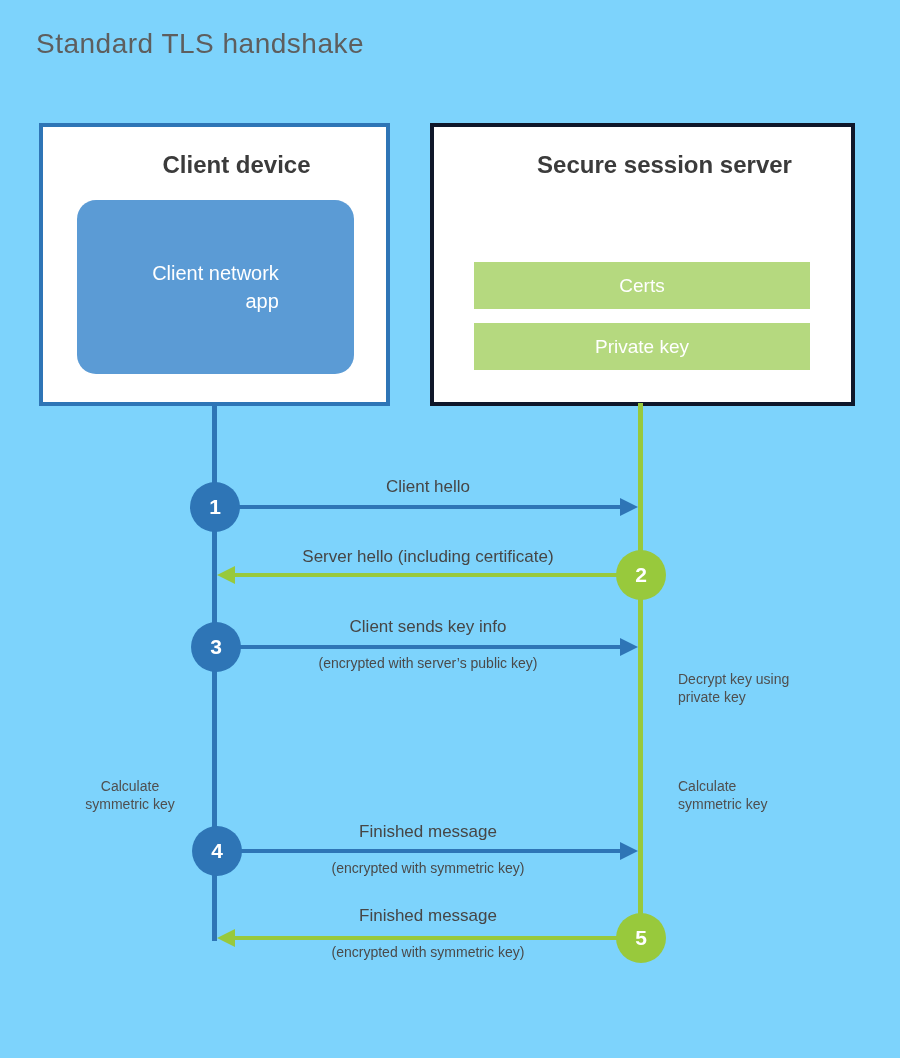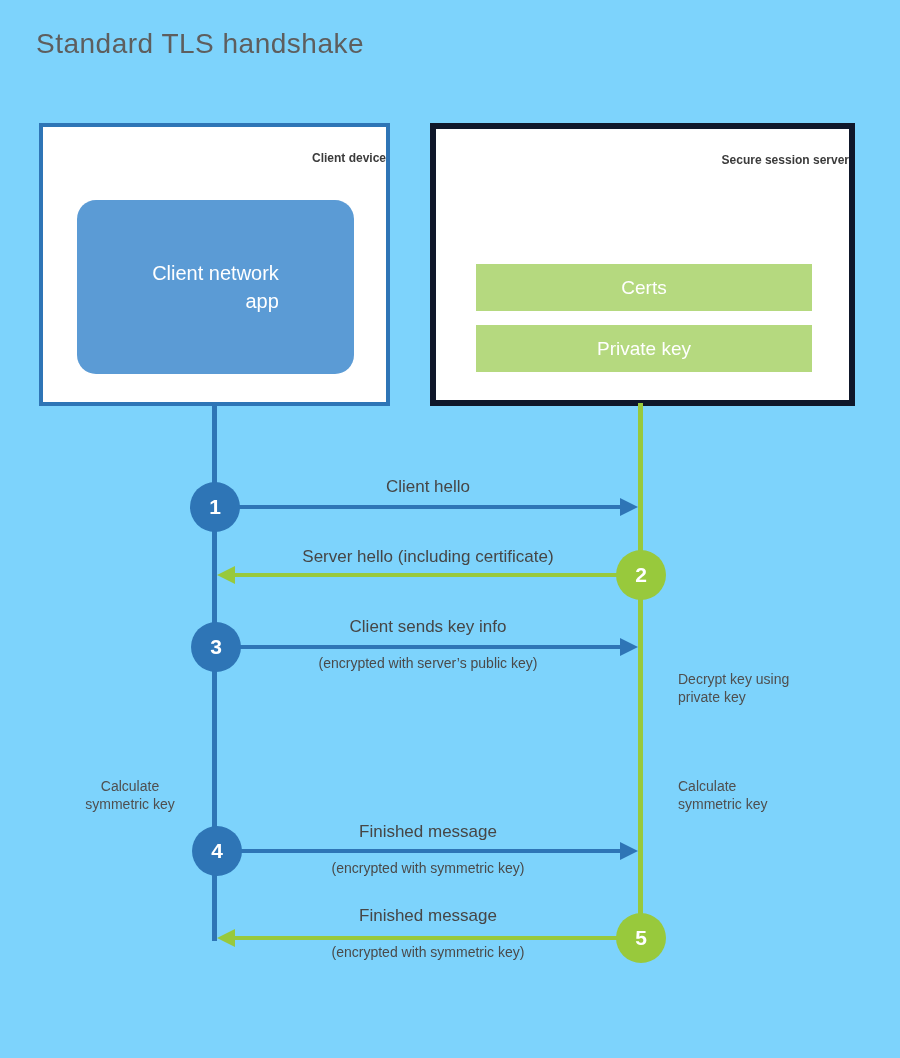--- a/index.html
+++ b/index.html
@@ -7,24 +7,24 @@
     position:relative;width:900px;height:1058px;background:#7dd3fc;
     font-family:Liberation Sans, sans-serif;overflow:hidden;
   }
   .page-title{
     position:absolute;left:36px;top:28px;margin:0;
     font-size:28px;font-weight:300;color:#5e5e5e;letter-spacing:0.5px;
   }
   
   .box{position:absolute;background:#fff;box-sizing:border-box;}
   .box-client{left:39px;top:123px;width:351px;height:283px;border:4px solid #2e75b6;}
-  .box-server{left:430px;top:123px;width:425px;height:283px;border:6px solid #0f172a;}
+  .box-server{left:430px;top:123px;width:425px;height:283px;border:4px solid #0f172a;}
   .box-title{
-    position:absolute;left:0;right:0;top:24px;text-align:right;
-    font-size:12px;font-weight:bold;color:#3b3b3b;padding-left:44px;
+    position:absolute;left:0;right:0;top:24px;text-align:center;
+    font-size:24px;font-weight:bold;color:#3b3b3b;padding-left:44px;
   }
   .app-rect{
     position:absolute;left:34px;top:73px;width:277px;height:174px;
     background:#5b9bd5;color:#ffffff;font-size:20px;line-height:1.4;
     display:flex;align-items:center;justify-content:center;text-align:right;
     white-space:pre-line;
     border-radius:19px;
   }
   .bar{
     position:absolute;left:40px;width:336px;height:47px;background:#b5d97f;

